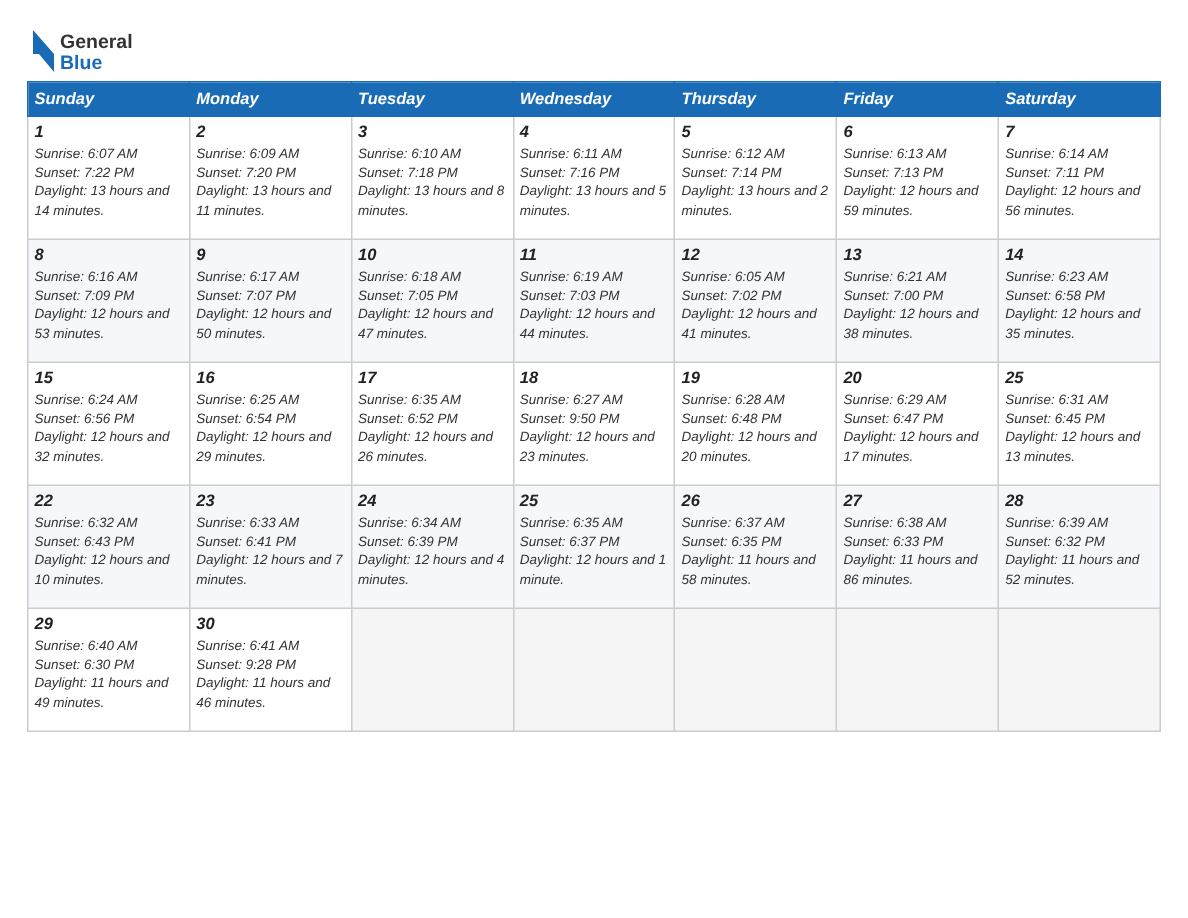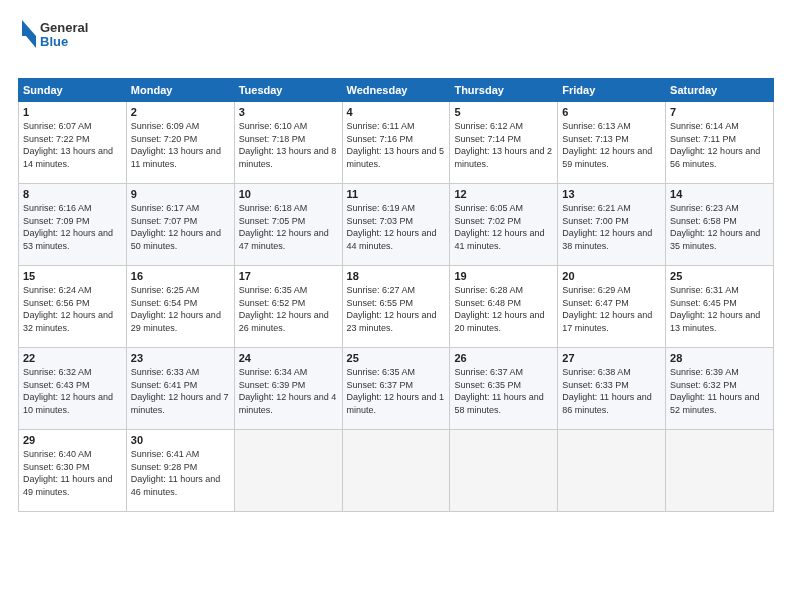--- a/index.html
+++ b/index.html
@@ -13,21 +13,21 @@
     .page {
       width: 792px;
       height: 612px;
       padding: 18px 18px 10px 18px;
       background: #fff;
     }
     .header {
       display: flex;
       align-items: flex-start;
       justify-content: space-between;
-      margin-bottom: 24px;
+      margin-bottom: 0;
     }
     .logo {
       display: flex;
       flex-direction: column;
       align-items: flex-start;
     }
     .title-block {
       text-align: right;
     }
     .month-title {
@@ -38,20 +38,21 @@
     }
     .subtitle {
       font-size: 14px;
       color: #555;
       margin-top: 2px;
     }
     .calendar {
       width: 100%;
       border-collapse: collapse;
       font-size: 9.5px;
+      font-style: italic;
     }
     .calendar thead tr th {
       background: #1a6bb5;
       color: #fff;
       font-size: 11px;
       font-weight: bold;
       padding: 5px 4px;
       border: 1px solid #1a6bb5;
       text-align: left;
     }
@@ -252,21 +253,21 @@
         <div class="day-info">
           <span>Sunrise: 6:35 AM</span><br>
           <span>Sunset: 6:52 PM</span><br>
           <span>Daylight: 12 hours and 26 minutes.</span>
         </div>
       </td>
           <td>
         <span class="day-num">18</span>
         <div class="day-info">
           <span>Sunrise: 6:27 AM</span><br>
-          <span>Sunset: 6:55 PM</span><br>
+          <span>Sunset: 9:50 PM</span><br>
           <span>Daylight: 12 hours and 23 minutes.</span>
         </div>
       </td>
           <td>
         <span class="day-num">19</span>
         <div class="day-info">
           <span>Sunrise: 6:28 AM</span><br>
           <span>Sunset: 6:48 PM</span><br>
           <span>Daylight: 12 hours and 20 minutes.</span>
         </div>

